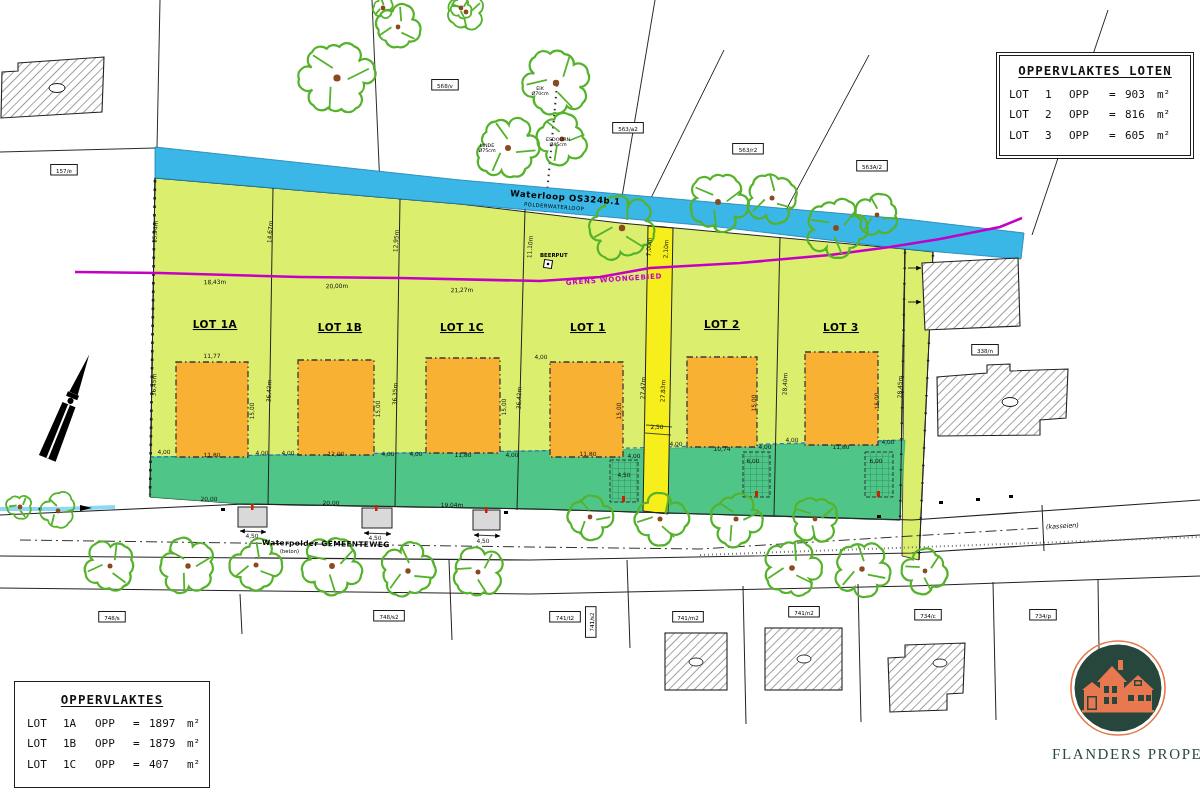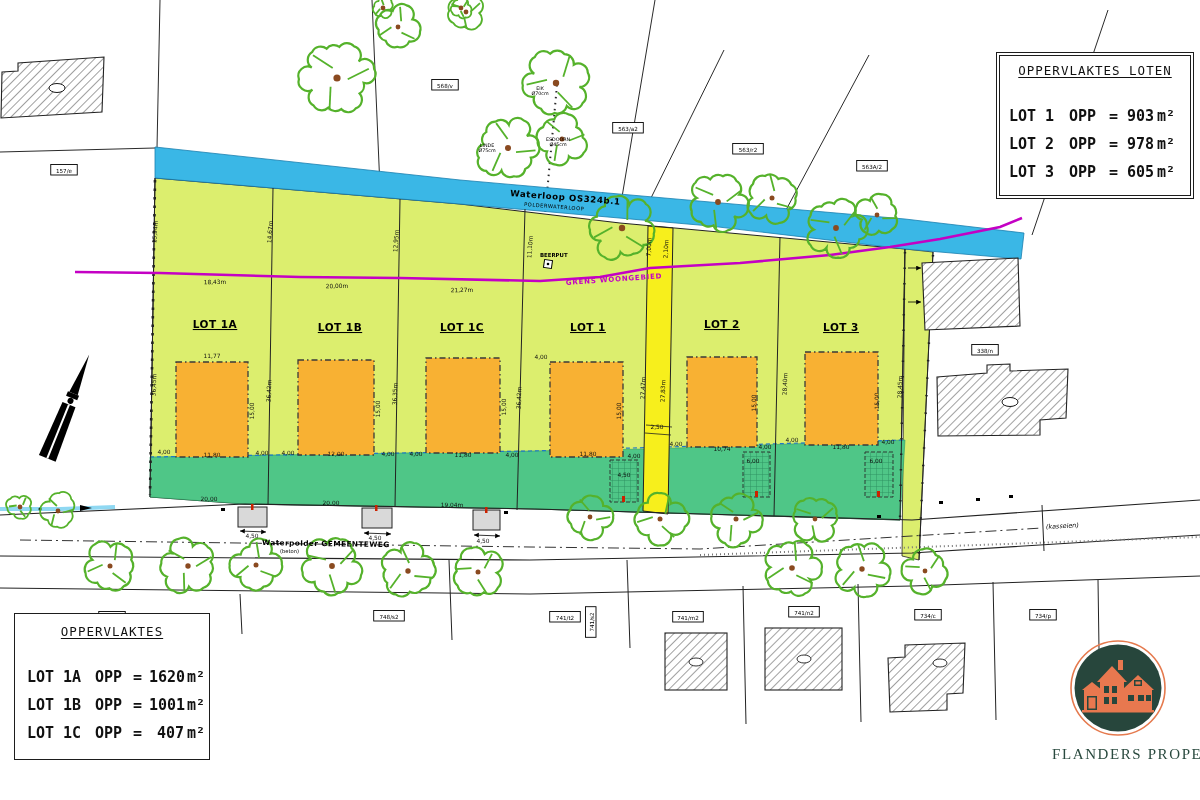--- a/index.html
+++ b/index.html
@@ -17,26 +17,26 @@
   .grens{font-size:7px;font-weight:bold;fill:#c400c4;letter-spacing:.8px;}
   .roadlbl{font-size:7.4px;font-weight:bold;fill:#000;letter-spacing:.4px;}
   .roadsub{font-size:5.2px;fill:#000;}
   .kasseien{font-size:6.4px;font-style:italic;fill:#000;}
   .beerput{font-size:5.4px;font-weight:bold;fill:#000;}
   
   .tbl{position:absolute;background:#fff;border:1.5px solid #1d1d1d;color:#111;
        font-family:"DejaVu Sans Mono",monospace;}
   .tbl .inner{border:1px solid #1d1d1d;margin:2px;padding:7px 9px 9px;}
   .tbl .inner.plain{border:none;margin:0;padding:10px 12px 12px;}
-  .tbl h3{margin:0 0 25px;text-align:center;font-size:12.5px;font-weight:normal;
+  .tbl h3{margin:0 0 7px;text-align:center;font-size:12.5px;font-weight:bold;
           text-decoration:underline;text-underline-offset:2px;letter-spacing:1px;}
-  .tblrow{display:grid;font-size:15px;font-weight:bold;line-height:1.85;}
+  .tblrow{display:grid;font-size:11px;font-weight:normal;line-height:1.85;}
   #tbl-loten .tblrow{grid-template-columns:36px 24px 40px 16px 32px 22px;}
   #tbl-opp  .tblrow{grid-template-columns:36px 32px 38px 16px 38px 20px;}
-  .tblrow .val{text-align:right;padding-right:3px;}
+  .tblrow .val{padding-right:3px;}
   
   #brand{position:absolute;left:1052px;top:746px;font-family:"Liberation Serif",serif;
          font-size:15px;letter-spacing:1.6px;color:#2a4a3f;white-space:nowrap;}
 </style>
 </head>
 <body>
 
 <div id="stage">
 
 <svg id="plan" width="1200" height="800" viewBox="0 0 1200 800">
@@ -534,51 +534,51 @@
       <span>OPP</span>
           <span>=</span>
       <span class="val">903</span>
           <span>m²</span>
     </div>
     <div class="tblrow">
       <span>LOT</span>
           <span>2</span>
       <span>OPP</span>
           <span>=</span>
-      <span class="val">978</span>
+      <span class="val">816</span>
           <span>m²</span>
     </div>
     <div class="tblrow">
       <span>LOT</span>
           <span>3</span>
       <span>OPP</span>
           <span>=</span>
       <span class="val">605</span>
           <span>m²</span>
     </div>
   </div>
 </div>
 
-<div class="tbl" id="tbl-opp" style="left:14px;top:613px;width:194px;">
+<div class="tbl" id="tbl-opp" style="left:14px;top:681px;width:194px;">
   <div class="inner plain">
     <h3>OPPERVLAKTES</h3>
     <div class="tblrow">
       <span>LOT</span>
           <span>1A</span>
       <span>OPP</span>
           <span>=</span>
-      <span class="val">1620</span>
+      <span class="val">1897</span>
           <span>m²</span>
     </div>
     <div class="tblrow">
       <span>LOT</span>
           <span>1B</span>
       <span>OPP</span>
           <span>=</span>
-      <span class="val">1001</span>
+      <span class="val">1879</span>
           <span>m²</span>
     </div>
     <div class="tblrow">
       <span>LOT</span>
           <span>1C</span>
       <span>OPP</span>
           <span>=</span>
       <span class="val">407</span>
           <span>m²</span>
     </div>

